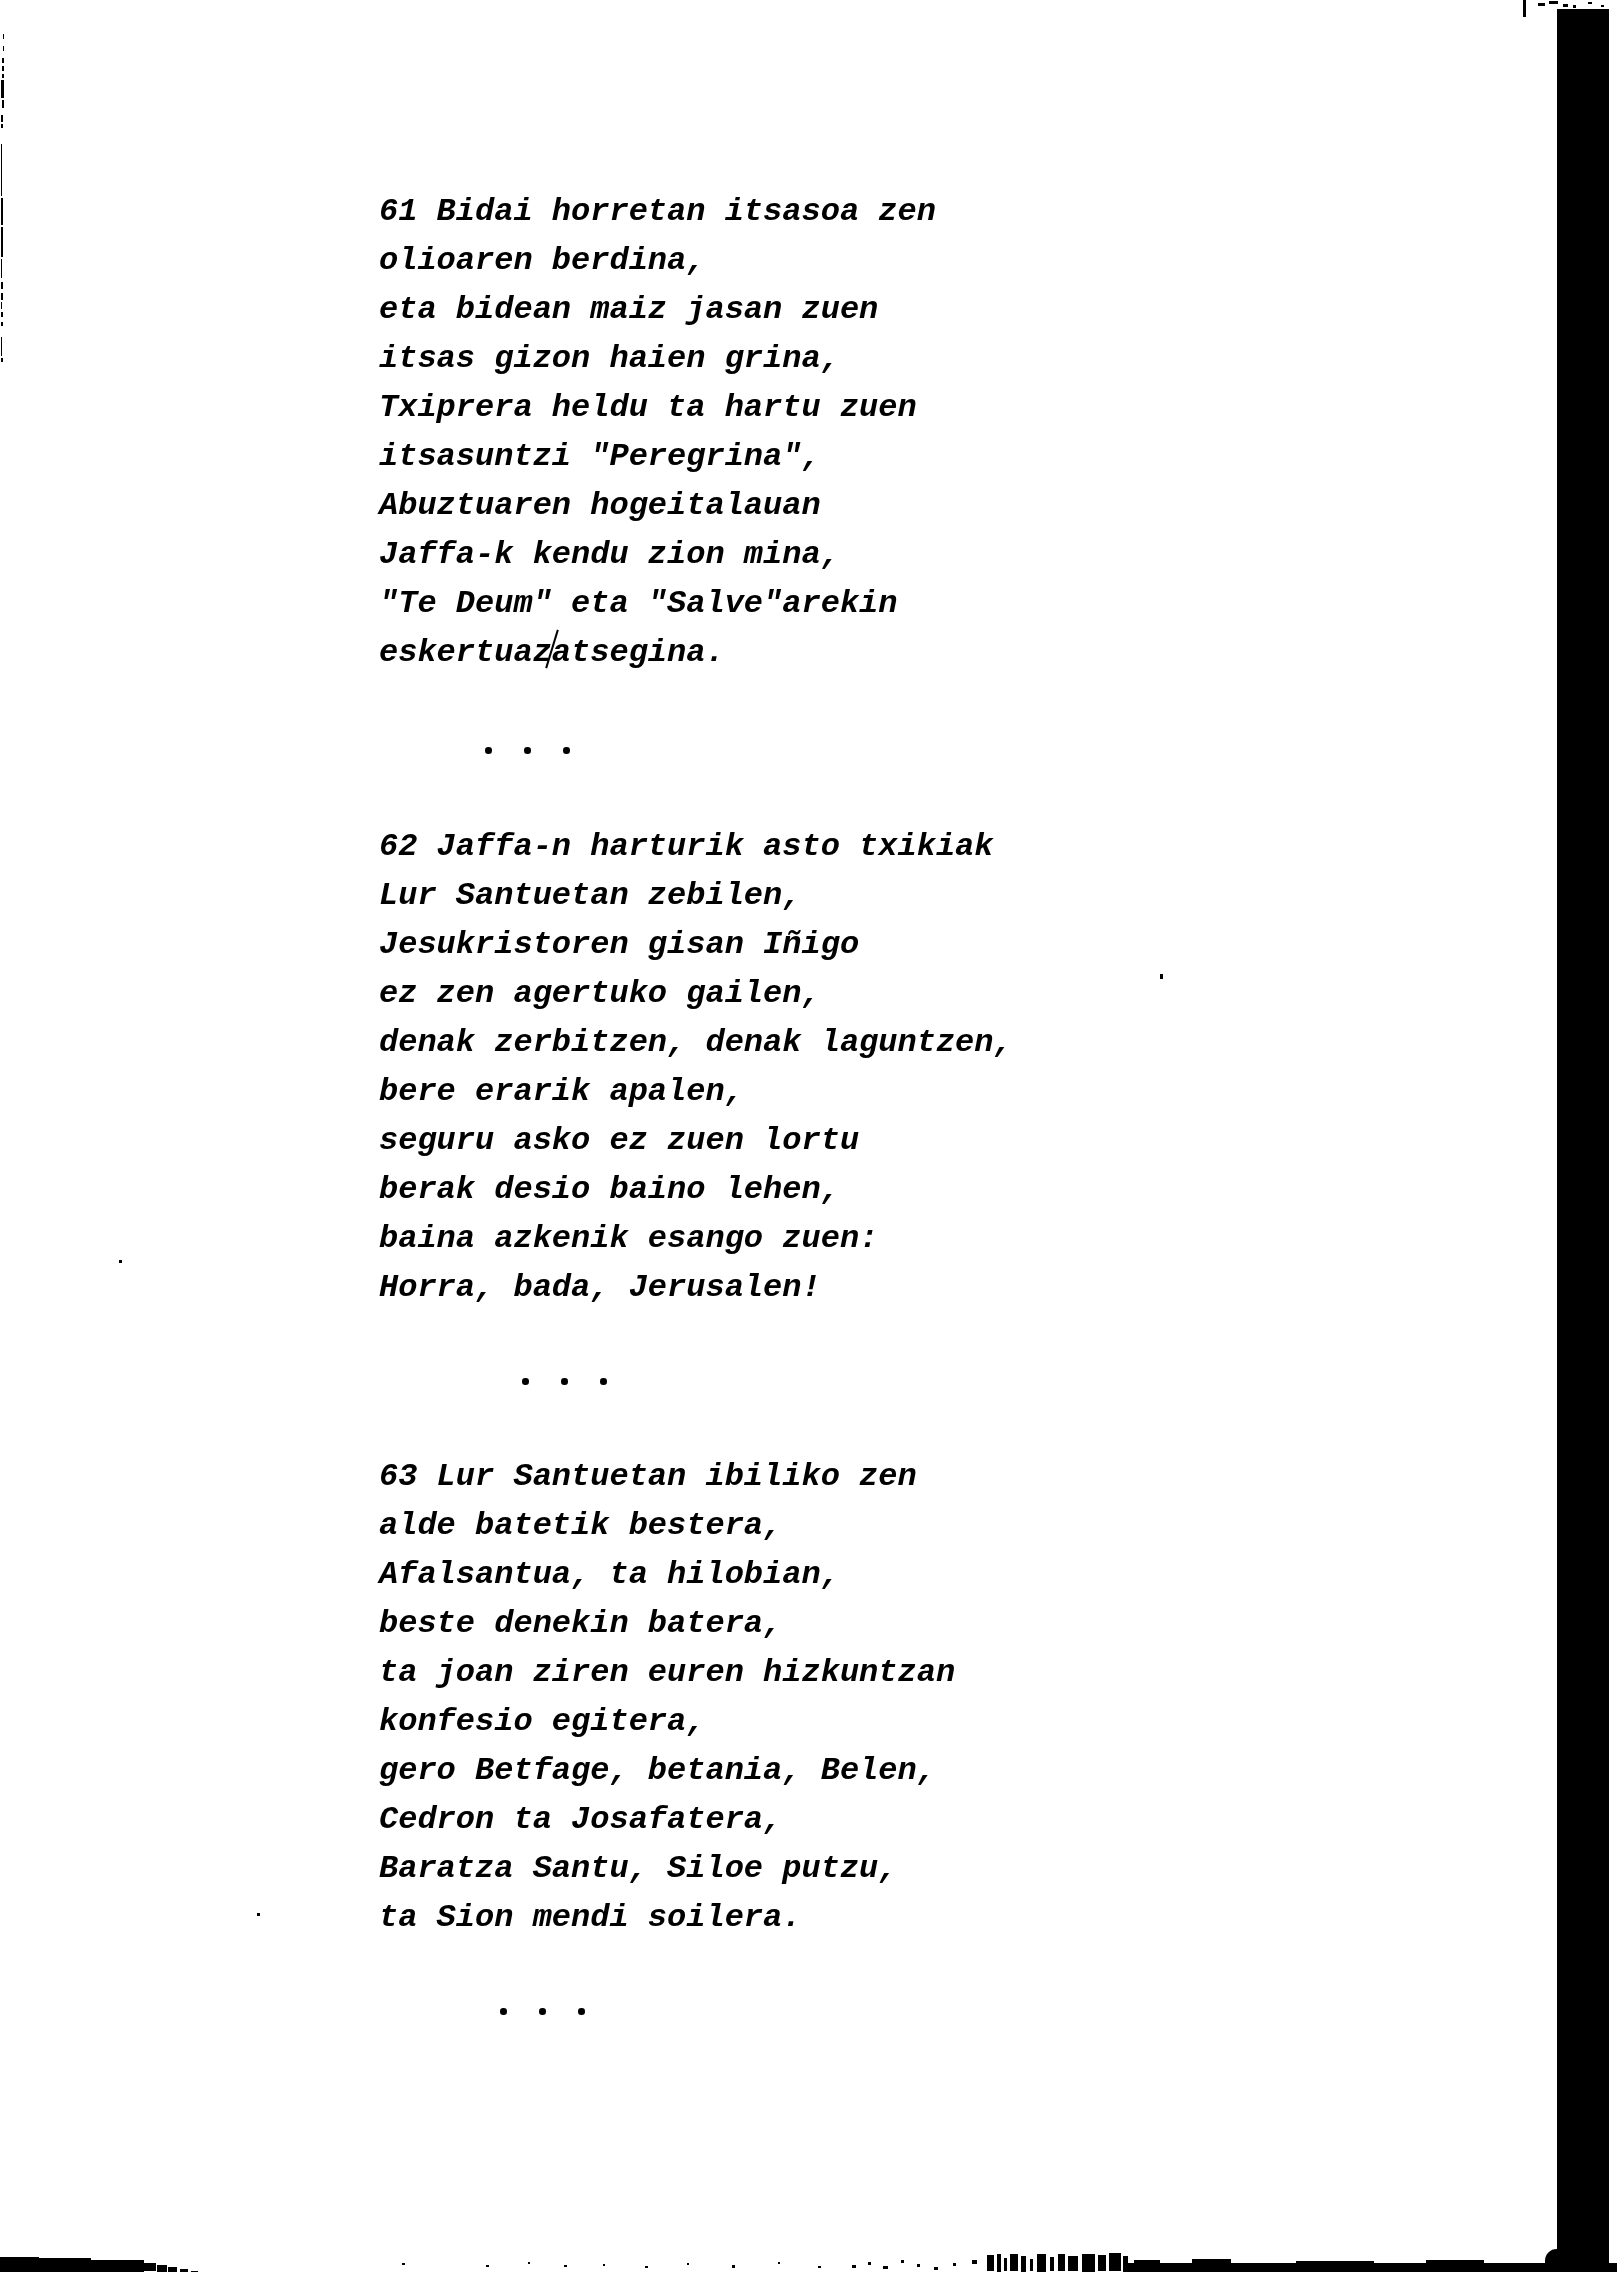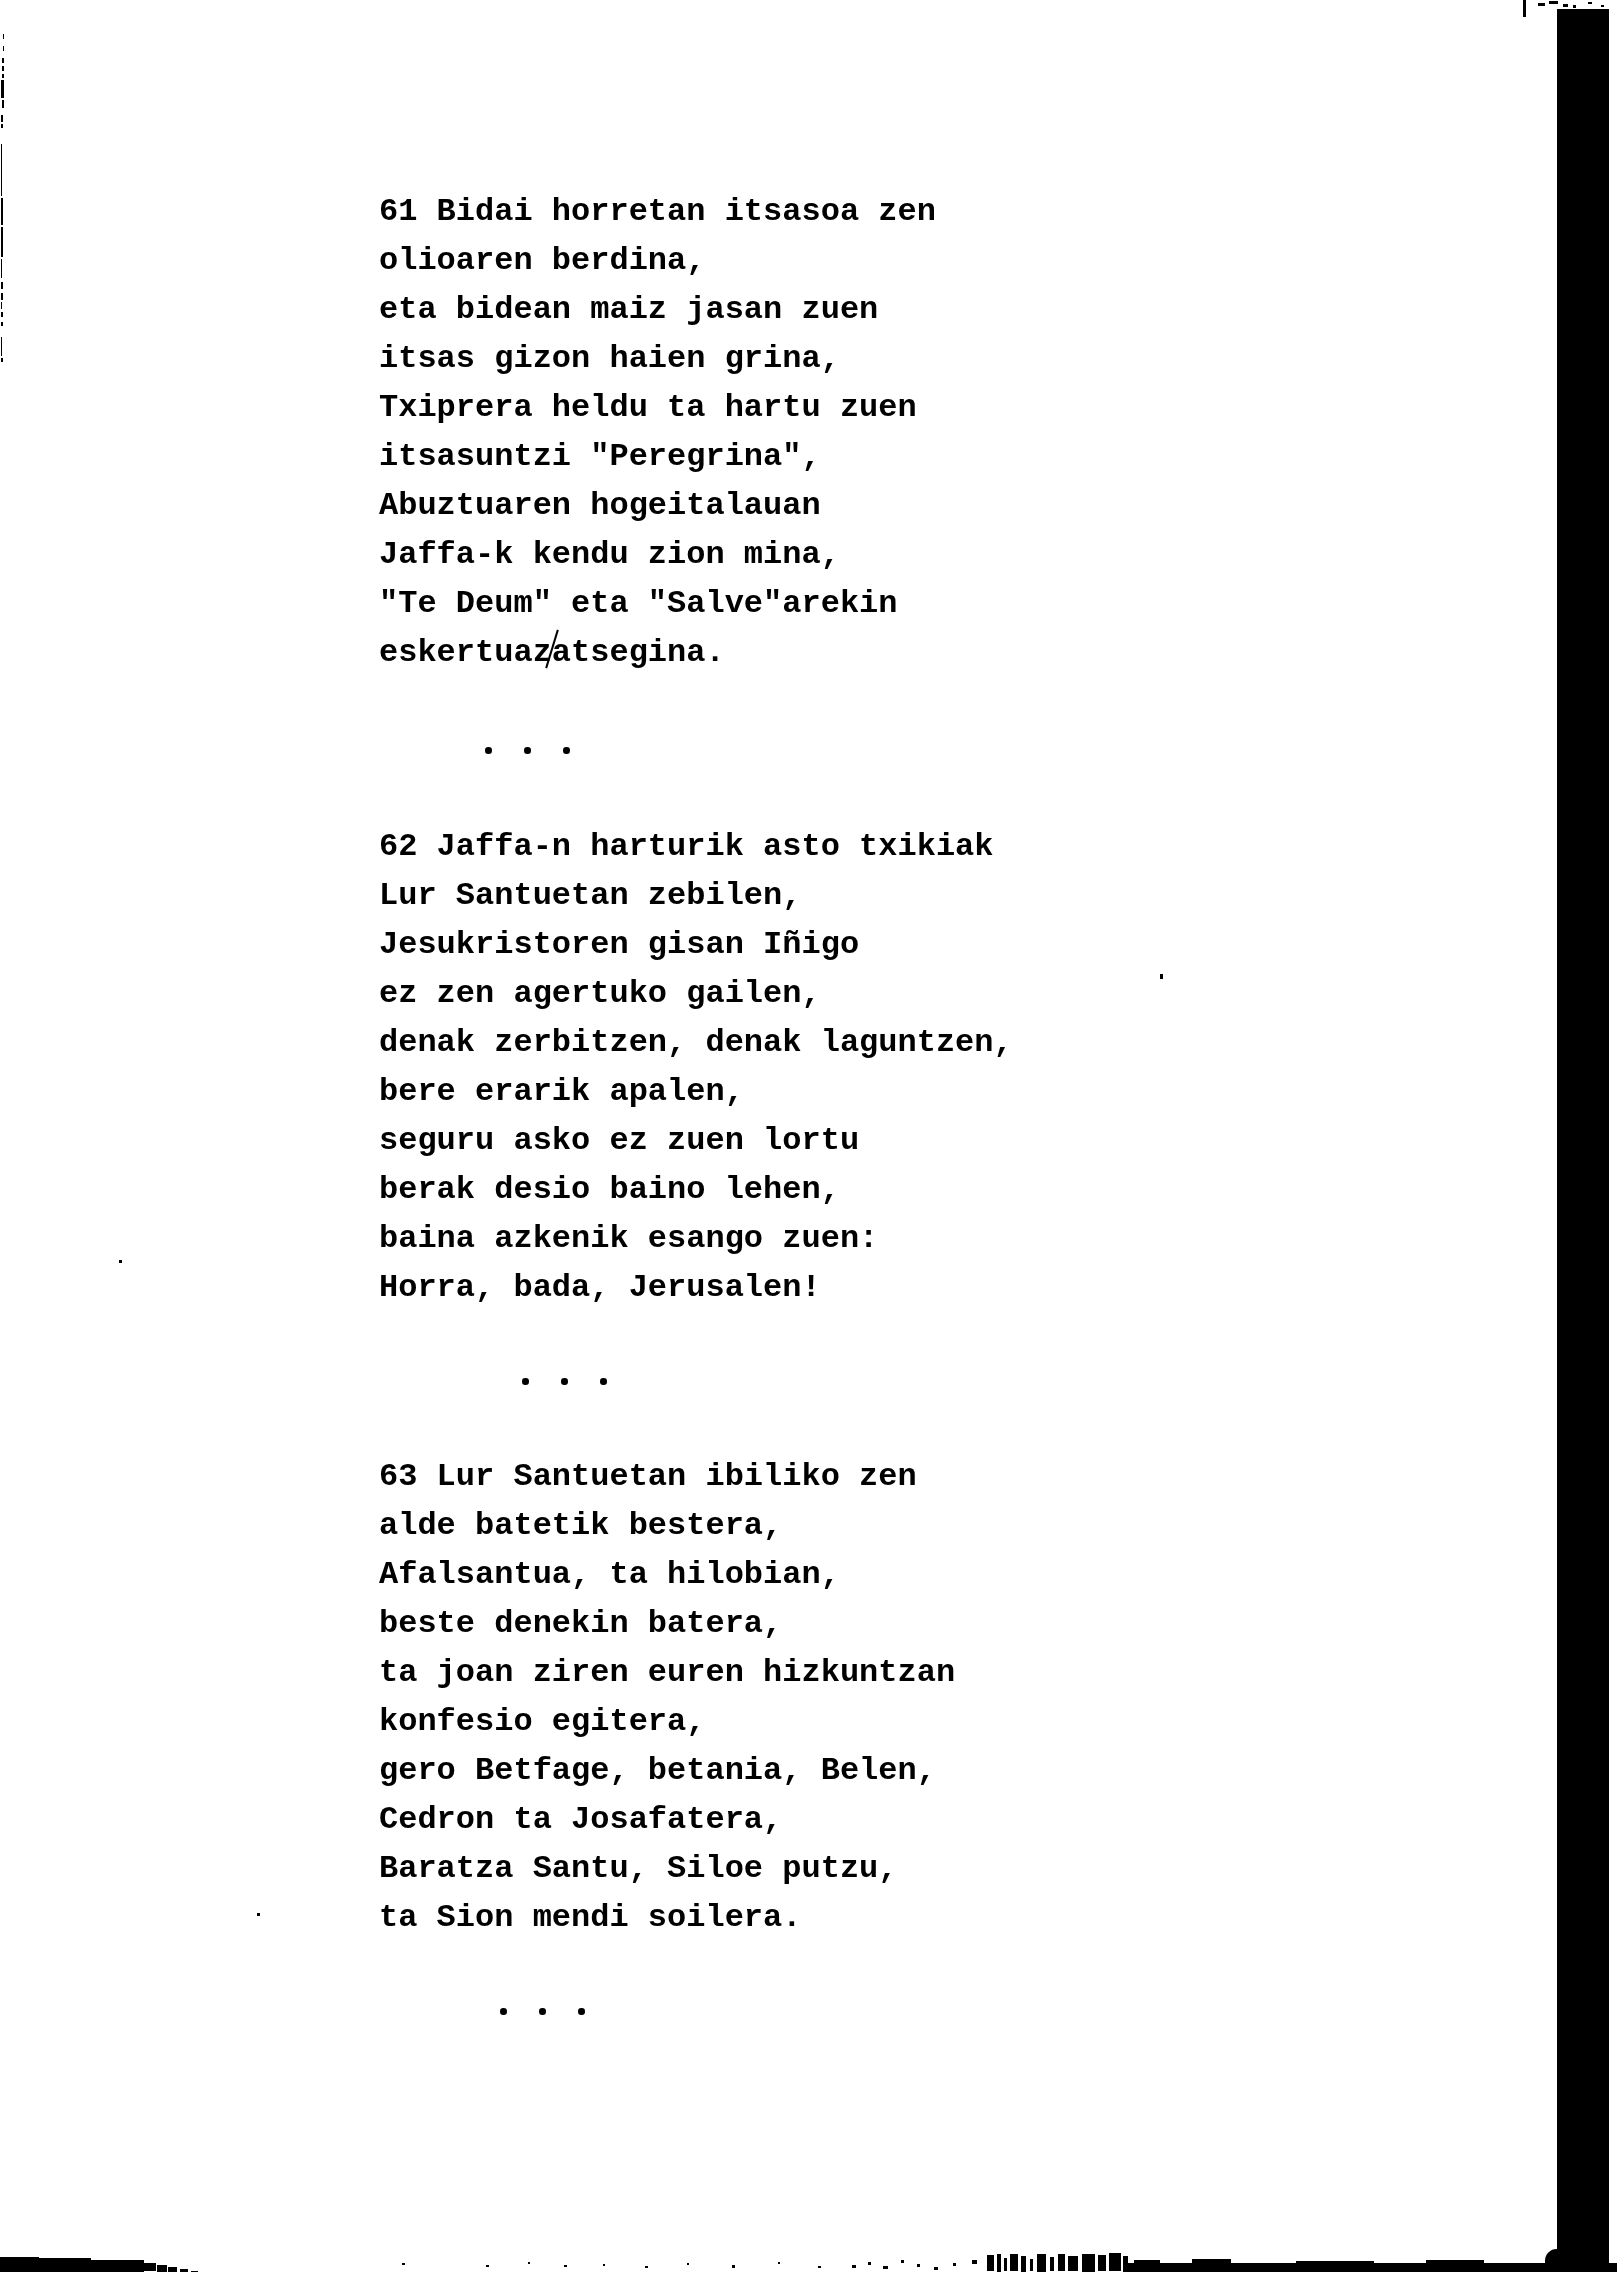--- a/index.html
+++ b/index.html
@@ -3,21 +3,21 @@
 <meta charset="utf-8">
 <style>
   html,body{margin:0;padding:0;}
   body{
     width:1617px;height:2273px;
     background:#ffffff;
     position:relative;
     overflow:hidden;
     font-family:"Liberation Mono","DejaVu Sans Mono",monospace;
   }
-  .page{position:absolute;inset:0;background:#fff;}
+  .page{position:absolute;inset:0;background:#fff;font-style:italic;}
   
   .verse{
     position:absolute;
     left:379px;
     color:#000;
     font-size:32px;
     font-weight:bold;
     line-height:49px;
     white-space:pre;
     letter-spacing:0;

